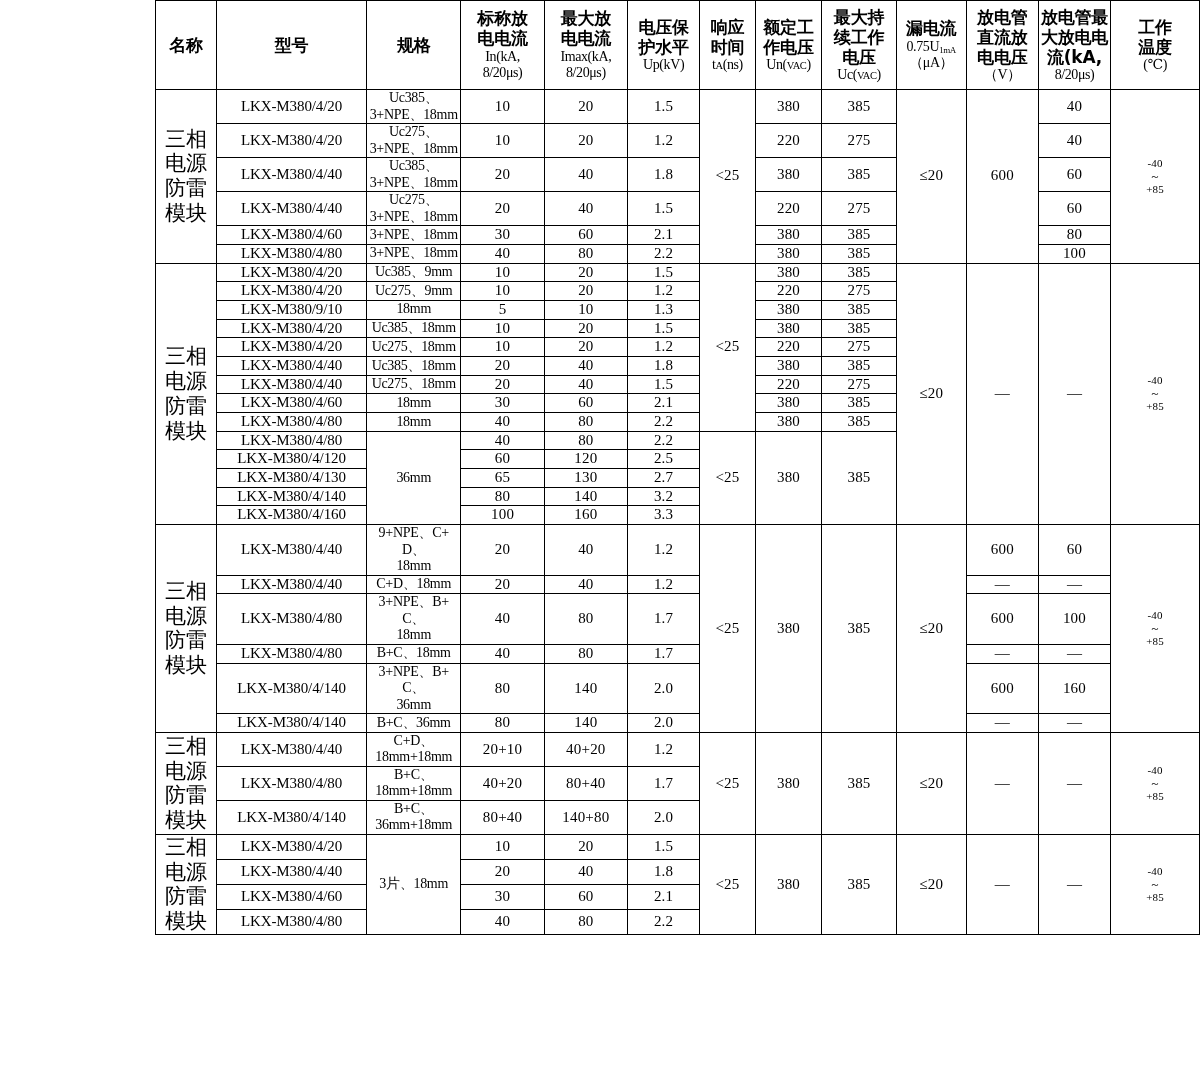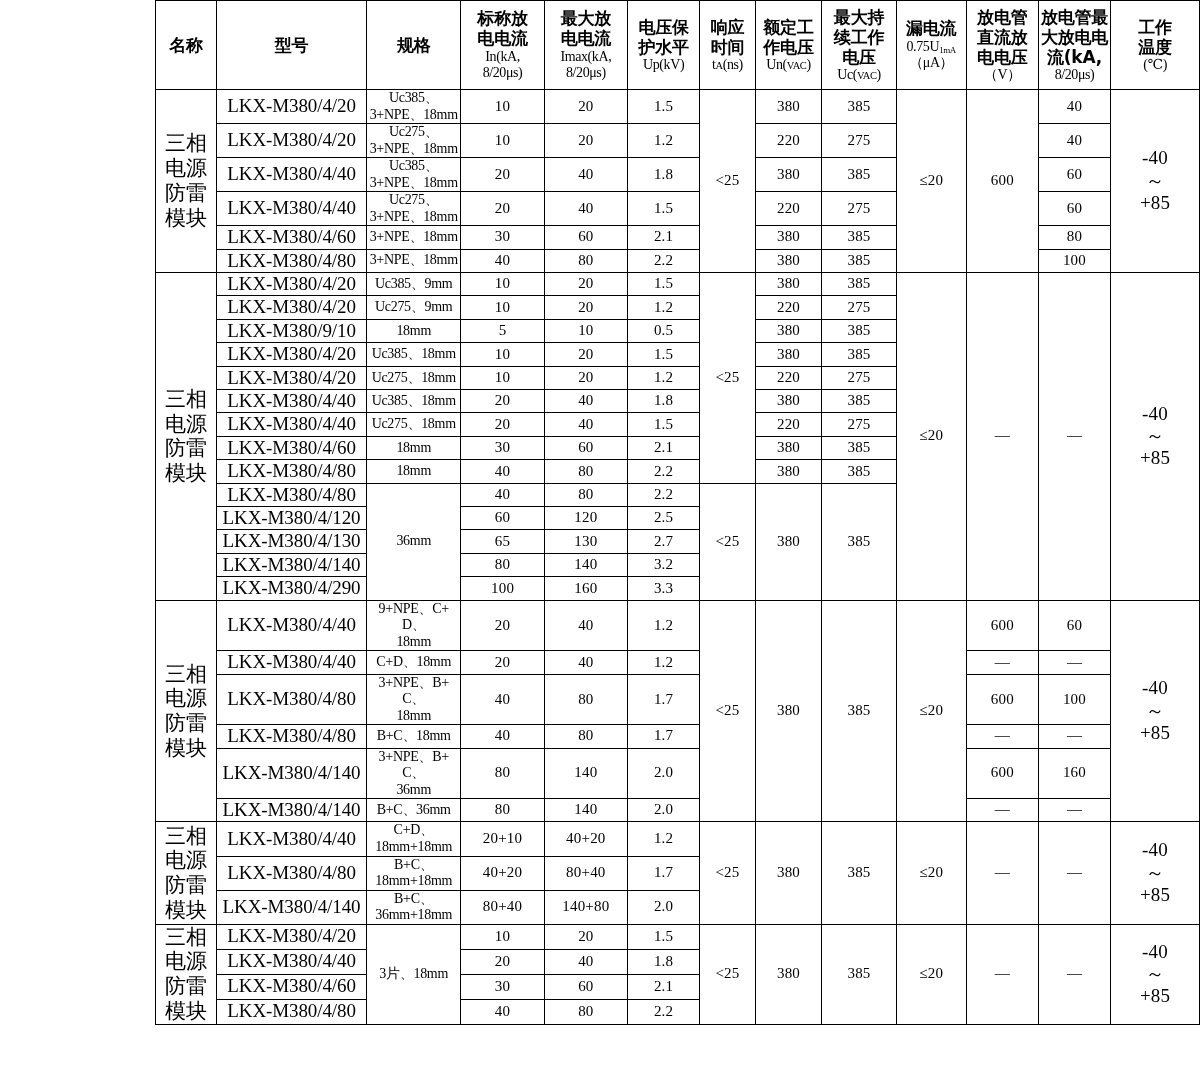--- a/index.html
+++ b/index.html
@@ -71,23 +71,23 @@
     letter-spacing: 0.2px;
   }
   td.namecell {
     font-family: Liberation Serif, serif;
     font-size: 21px;
     font-weight: bold;
     line-height: 1.35;
     letter-spacing: 0px;
     width: 55px;
   }
-  td.model  { font-size: 19px; letter-spacing: -0.1px; }
+  td.model  { font-size: 15px; letter-spacing: -0.1px; }
   td.spec2  { font-size: 14px; letter-spacing: -0.3px; line-height: 1.3; margin-left: 14px; }
-  td.temp   { font-size: 19px; line-height: 1.45; }
+  td.temp   { font-size: 11px; line-height: 1.45; }
   td.num    { font-size: 15px; }
   .cjk { font-family: Liberation Serif, serif; font-size: 13px; }
   
   col.c-name { width: 55px; }
   col.c-model{ width: 135px; }
   col.c-spec { width: 85px; }
   col.c-in   { width: 75px; }
   col.c-imax { width: 75px; }
   col.c-up   { width: 65px; }
   col.c-ta   { width: 50px; }
@@ -274,21 +274,21 @@
           <td class="num">20</td>
           <td class="num">1.2</td>
           <td class="num">220</td>
           <td class="num">275</td>
         </tr>
         <tr>
           <td class="model">LKX-M380/9/10</td>
           <td class="spec2"><span>18mm</span></td>
           <td class="num">5</td>
           <td class="num">10</td>
-          <td class="num">0.5</td>
+          <td class="num">1.3</td>
           <td class="num">380</td>
           <td class="num">385</td>
         </tr>
         <tr>
           <td class="model">LKX-M380/4/20</td>
           <td class="spec2"><span>Uc385、18mm</span></td>
           <td class="num">10</td>
           <td class="num">20</td>
           <td class="num">1.5</td>
           <td class="num">380</td>
@@ -361,21 +361,21 @@
           <td class="num">130</td>
           <td class="num">2.7</td>
         </tr>
         <tr>
           <td class="model">LKX-M380/4/140</td>
           <td class="num">80</td>
           <td class="num">140</td>
           <td class="num">3.2</td>
         </tr>
         <tr>
-          <td class="model">LKX-M380/4/290</td>
+          <td class="model">LKX-M380/4/160</td>
           <td class="num">100</td>
           <td class="num">160</td>
           <td class="num">3.3</td>
         </tr>
         <tr>
           <td class="namecell" rowspan="6">三相电源防雷模块</td>
           <td class="model">LKX-M380/4/40</td>
           <td class="spec2"><span>9+NPE、C+D、</span><br><span>18mm</span></td>
           <td class="num">20</td>
           <td class="num">40</td>

